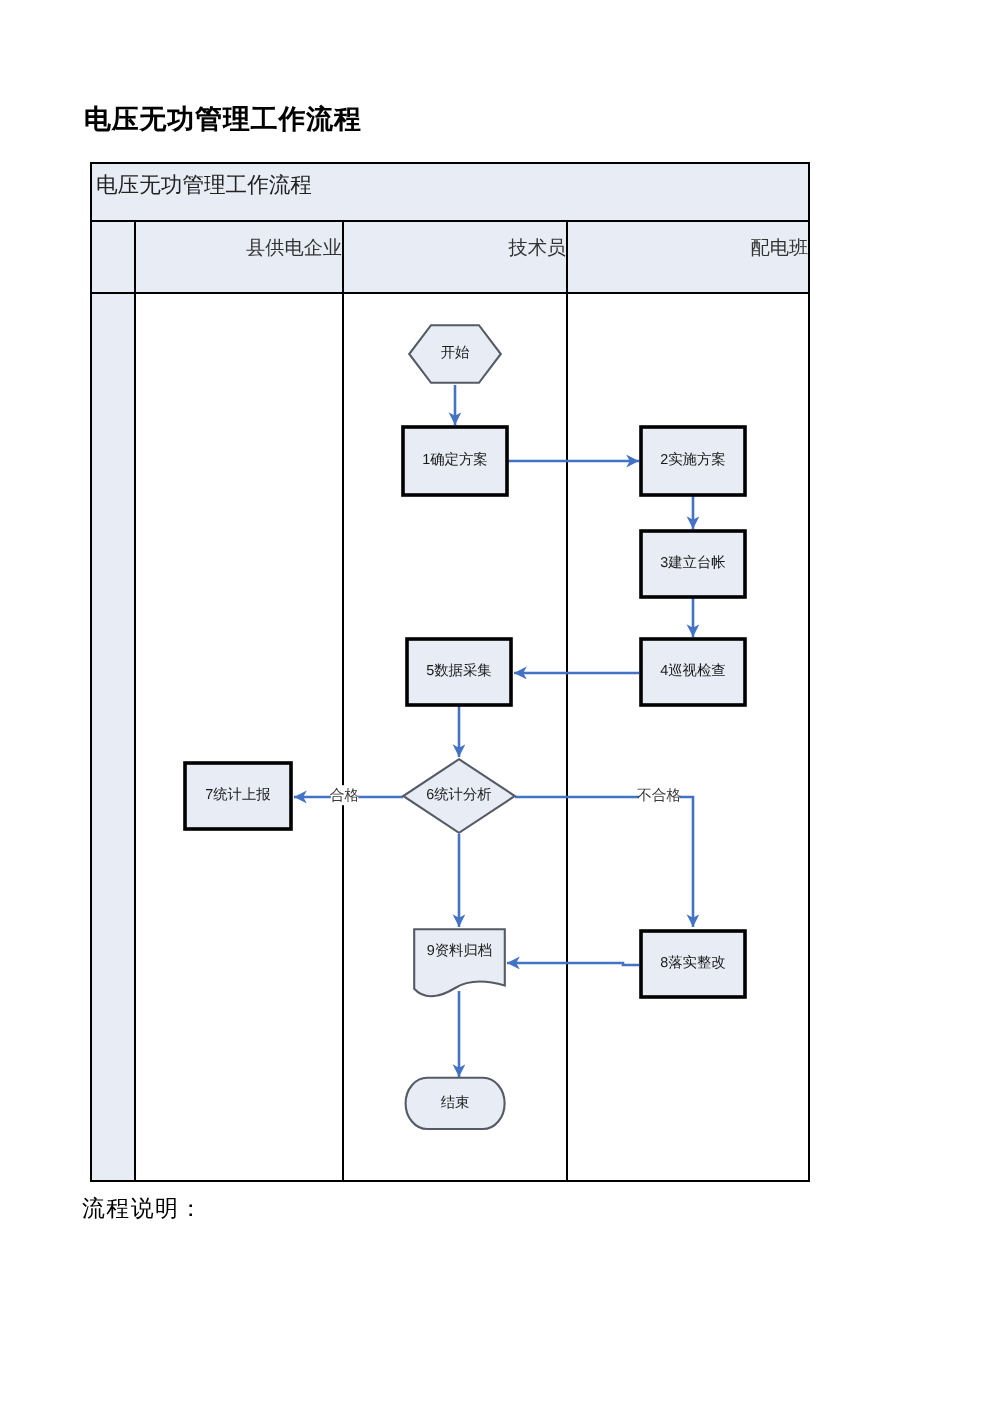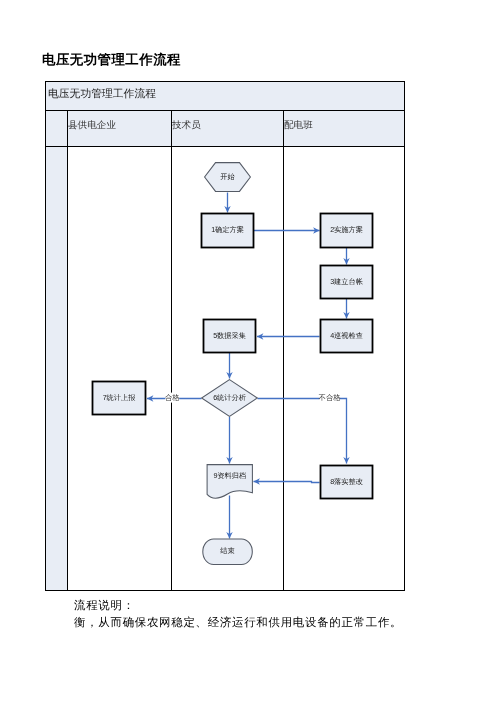--- a/index.html
+++ b/index.html
@@ -14,32 +14,32 @@
              color:#000;letter-spacing:0.5px;white-space:nowrap;line-height:16px;}
 
   
   .lane-table{position:absolute;left:45px;top:81px;width:359px;
               border-collapse:collapse;table-layout:fixed;}
   .lane-table td{border:1.2px solid #000;padding:0;}
   .lane-table td{box-sizing:border-box;}
   td.caption-cell{height:29px;background:#E8EDF5;font-size:10.8px;color:#222;
                   padding:5px 0 0 2px;vertical-align:top;text-align:left;line-height:12px;}
   td.hdr{height:36px;background:#E8EDF5;font-size:9.6px;color:#333;
-         text-align:left;vertical-align:top;padding-top:8px;line-height:11px;}
+         text-align:right;vertical-align:top;padding-top:8px;line-height:11px;}
   td.hdr-blank{background:#E8EDF5;}
   td.body-cell{height:444px;background:#fff;}
   td.rail{background:#E8EDF5;}
 
   
   #flow{position:absolute;left:0;top:0;width:496px;height:702px;pointer-events:none;}
 
   
   .note{position:absolute;left:41px;top:597px;width:430px;font-size:11.45px;
         color:#000;line-height:17px;letter-spacing:0.72px;}
-  .note div{white-space:nowrap;margin-left:33px;}
+  .note div{white-space:nowrap;}
 </style>
 </head>
 <body>
 
 <div id="page">
 
   <div class="doc-title">电压无功管理工作流程</div>
 
   <table class="lane-table">
     <colgroup>
@@ -135,16 +135,15 @@
       <g>
         <rect x="165.4" y="392.6" width="13.8" height="10" fill="#ffffff"></rect>
         <text x="172.3" y="397.6" text-anchor="middle" dominant-baseline="central" font-size="7.4" font-family="&quot;Liberation Sans&quot;,sans-serif" fill="#3a3a3a">合格</text>
         <rect x="319.5" y="392.6" width="20.200000000000003" height="10" fill="#ffffff"></rect>
         <text x="329.6" y="397.6" text-anchor="middle" dominant-baseline="central" font-size="7.4" font-family="&quot;Liberation Sans&quot;,sans-serif" fill="#3a3a3a">不合格</text>
       </g>
     </svg>
 
   <div class="note">
     <div>流程说明：</div>
-    <div>衡，从而确保农网稳定、经济运行和供用电设备的正常工作。</div>
   </div>
 
 </div>
 
 </body></html>

